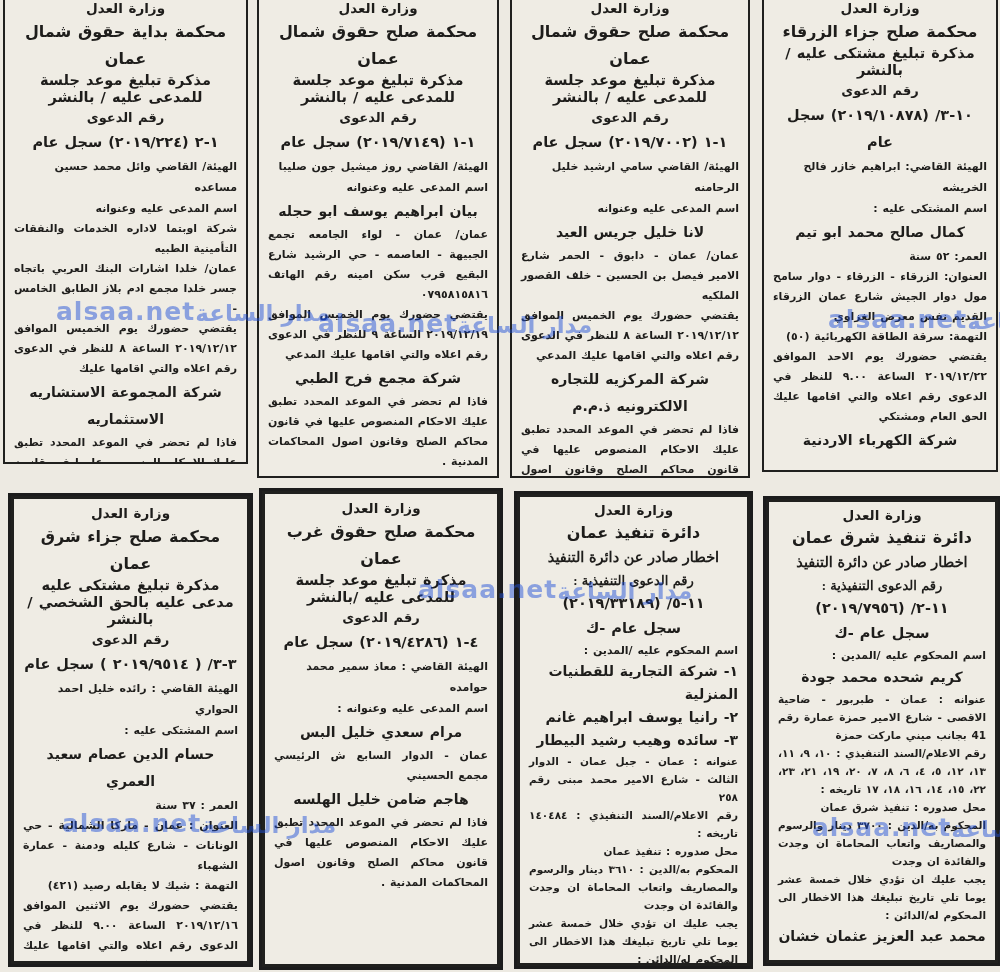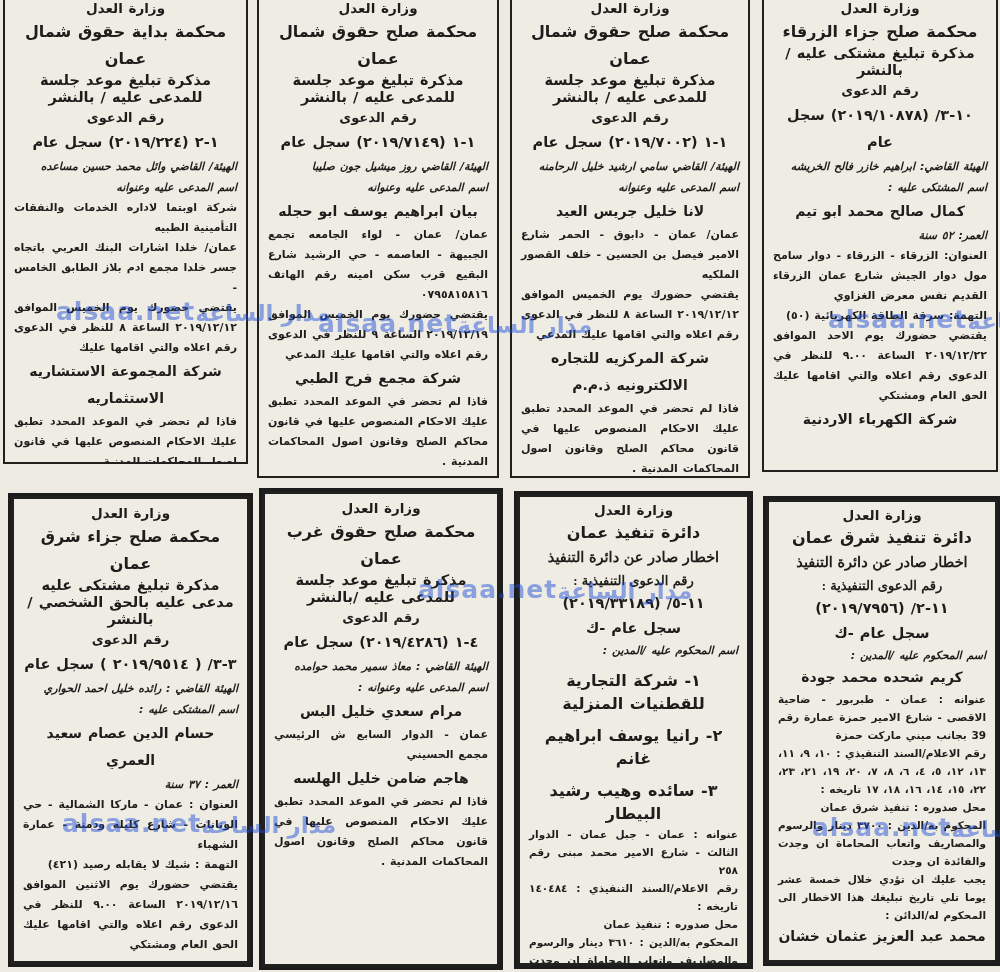--- a/index.html
+++ b/index.html
@@ -33,23 +33,23 @@
       7px -7px 0 -4px #1c1c1c,
       -7px -7px 0 -4px #1c1c1c;
   }
   
   .ln{font-weight:bold;color:#1e1d1b;word-spacing:1px;}
   .ministry {font-size:13.5px;line-height:20px;text-align:center;}
   .court    {font-size:16px;  line-height:27px;text-align:center;}
   .ntype    {font-size:14.5px;line-height:17px;text-align:center;}
   .clabel   {font-size:13px;  line-height:23px;text-align:center;}
   .cnum     {font-size:14.5px;line-height:27px;text-align:center;}
-  .judge,.plabel,.meta{font-size:11px;line-height:21px;text-align:right;font-style:italic;}
+  .judge,.plabel,.meta{font-size:11px;line-height:21px;text-align:right;}
   .party    {font-size:14px;  line-height:27px;text-align:center;}
-  .item     {font-size:16px;  line-height:25px;text-align:center;margin-top:9px;}
+  .item     {font-size:14px;  line-height:25px;}
   .body     {font-size:11px;  line-height:20px;text-align:justify;text-align-last:right;}
   .dense .ministry{line-height:19px;}
   .dense .court{line-height:25px;}
   .dense .ntype{line-height:25px;font-family:Liberation Serif, serif;}
   .dense .clabel{line-height:21px;font-family:Liberation Serif, serif;}
   .dense .cnum{line-height:25px;}
   .dense .judge,.dense .plabel,.dense .meta{line-height:19px;}
   .dense .party{line-height:25px;}
   .dense .item{line-height:23px;}
   .dense .body{font-size:10.5px;line-height:18px;}
@@ -128,21 +128,21 @@
 
   <article class="notice bottom dense" style="left:766px;top:499px;width:232px;height:464px">
       <div class="ln ministry">وزارة العدل</div>
       <div class="ln court">دائرة تنفيذ شرق عمان</div>
       <div class="ln ntype">اخطار صادر عن دائرة التنفيذ</div>
       <div class="ln clabel">رقم الدعوى التنفيذية :</div>
       <div class="ln cnum">١١-٢/ (٢٠١٩/٧٩٥٦)</div>
       <div class="ln cnum">سجل عام -ك</div>
       <div class="ln plabel">اسم المحكوم عليه /المدين :</div>
       <div class="ln party">كريم شحده محمد جودة</div>
-      <div class="ln body">عنوانه : عمان - طبربور - ضاحية الاقصى - شارع الامير حمزة عمارة رقم 39 بجانب ميني ماركت حمزة</div>
+      <div class="ln body">عنوانه : عمان - طبربور - ضاحية الاقصى - شارع الامير حمزة عمارة رقم 41 بجانب ميني ماركت حمزة</div>
       <div class="ln body">رقم الاعلام/السند التنفيذي : ١٠، ٩، ١١، ١٣، ١٢، ٥، ٤، ٦، ٨، ٧، ٢٠، ١٩، ٢١، ٢٣، ٢٢، ١٥، ١٤، ١٦، ١٨، ١٧ تاريخه :</div>
       <div class="ln body">محل صدوره : تنفيذ شرق عمان</div>
       <div class="ln body">المحكوم به/الدين : ٣٧٠٠ دينار والرسوم والمصاريف واتعاب المحاماة ان وجدت والفائدة ان وجدت</div>
       <div class="ln body">يجب عليك ان تؤدي خلال خمسة عشر يوما تلي تاريخ تبليغك هذا الاخطار الى المحكوم له/الدائن :</div>
       <div class="ln party">محمد عبد العزيز عثمان خشان</div>
     </article>
   <article class="notice bottom dense" style="left:517px;top:494px;width:233px;height:472px">
       <div class="ln ministry">وزارة العدل</div>
       <div class="ln court">دائرة تنفيذ عمان</div>
       <div class="ln ntype">اخطار صادر عن دائرة التنفيذ</div>

